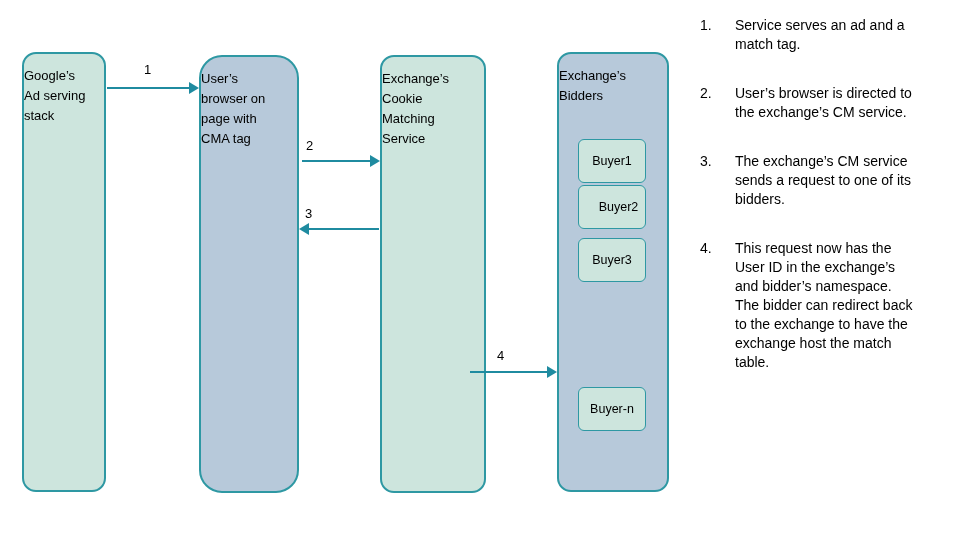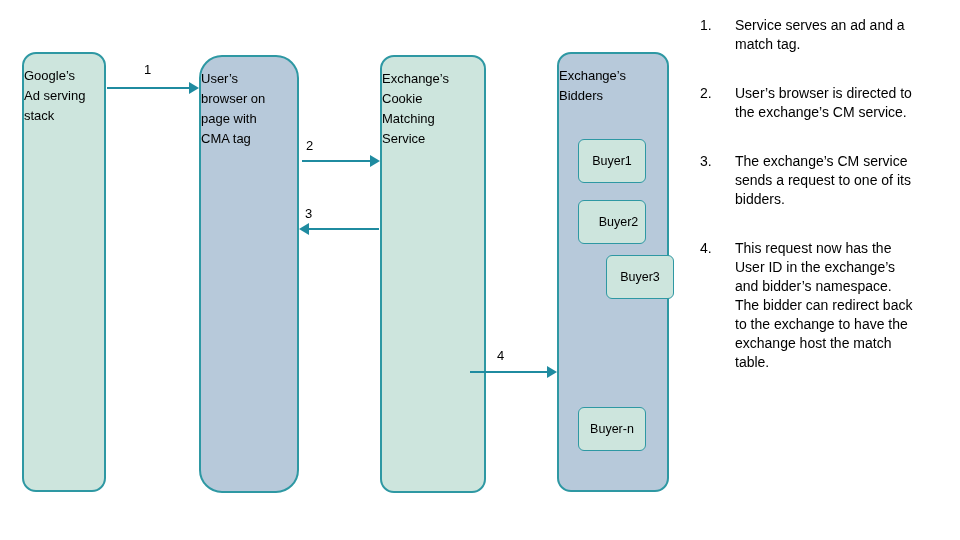--- a/index.html
+++ b/index.html
@@ -94,27 +94,27 @@
 Matching
 Service</div>
   </div>
 
   <div class="col blue" style="left:557px;top:52px;width:112px;height:440px;">
     <div class="col-label">Exchange’s
 Bidders</div>
     <div class="buyer" style="left:19px;top:85px;">
       <span>Buyer1</span>
     </div>
-    <div class="buyer" style="left:19px;top:146px;padding-left:13px;">
+    <div class="buyer" style="left:19px;top:131px;padding-left:13px;">
       <span>Buyer2</span>
     </div>
-    <div class="buyer" style="left:19px;top:201px;margin-left:28px;">
+    <div class="buyer" style="left:19px;top:184px;">
       <span>Buyer3</span>
     </div>
-    <div class="buyer" style="left:19px;top:333px;margin-top:20px;">
+    <div class="buyer" style="left:19px;top:333px;">
       <span>Buyer-n</span>
     </div>
   </div>
 
   <div class="arrow right" style="left:107px;top:87px;width:90px;"></div>
   <div class="arrow-label" style="left:144px;top:63px;">1</div>
 
   <div class="arrow right" style="left:302px;top:160px;width:76px;"></div>
   <div class="arrow-label" style="left:306px;top:139px;">2</div>
 

